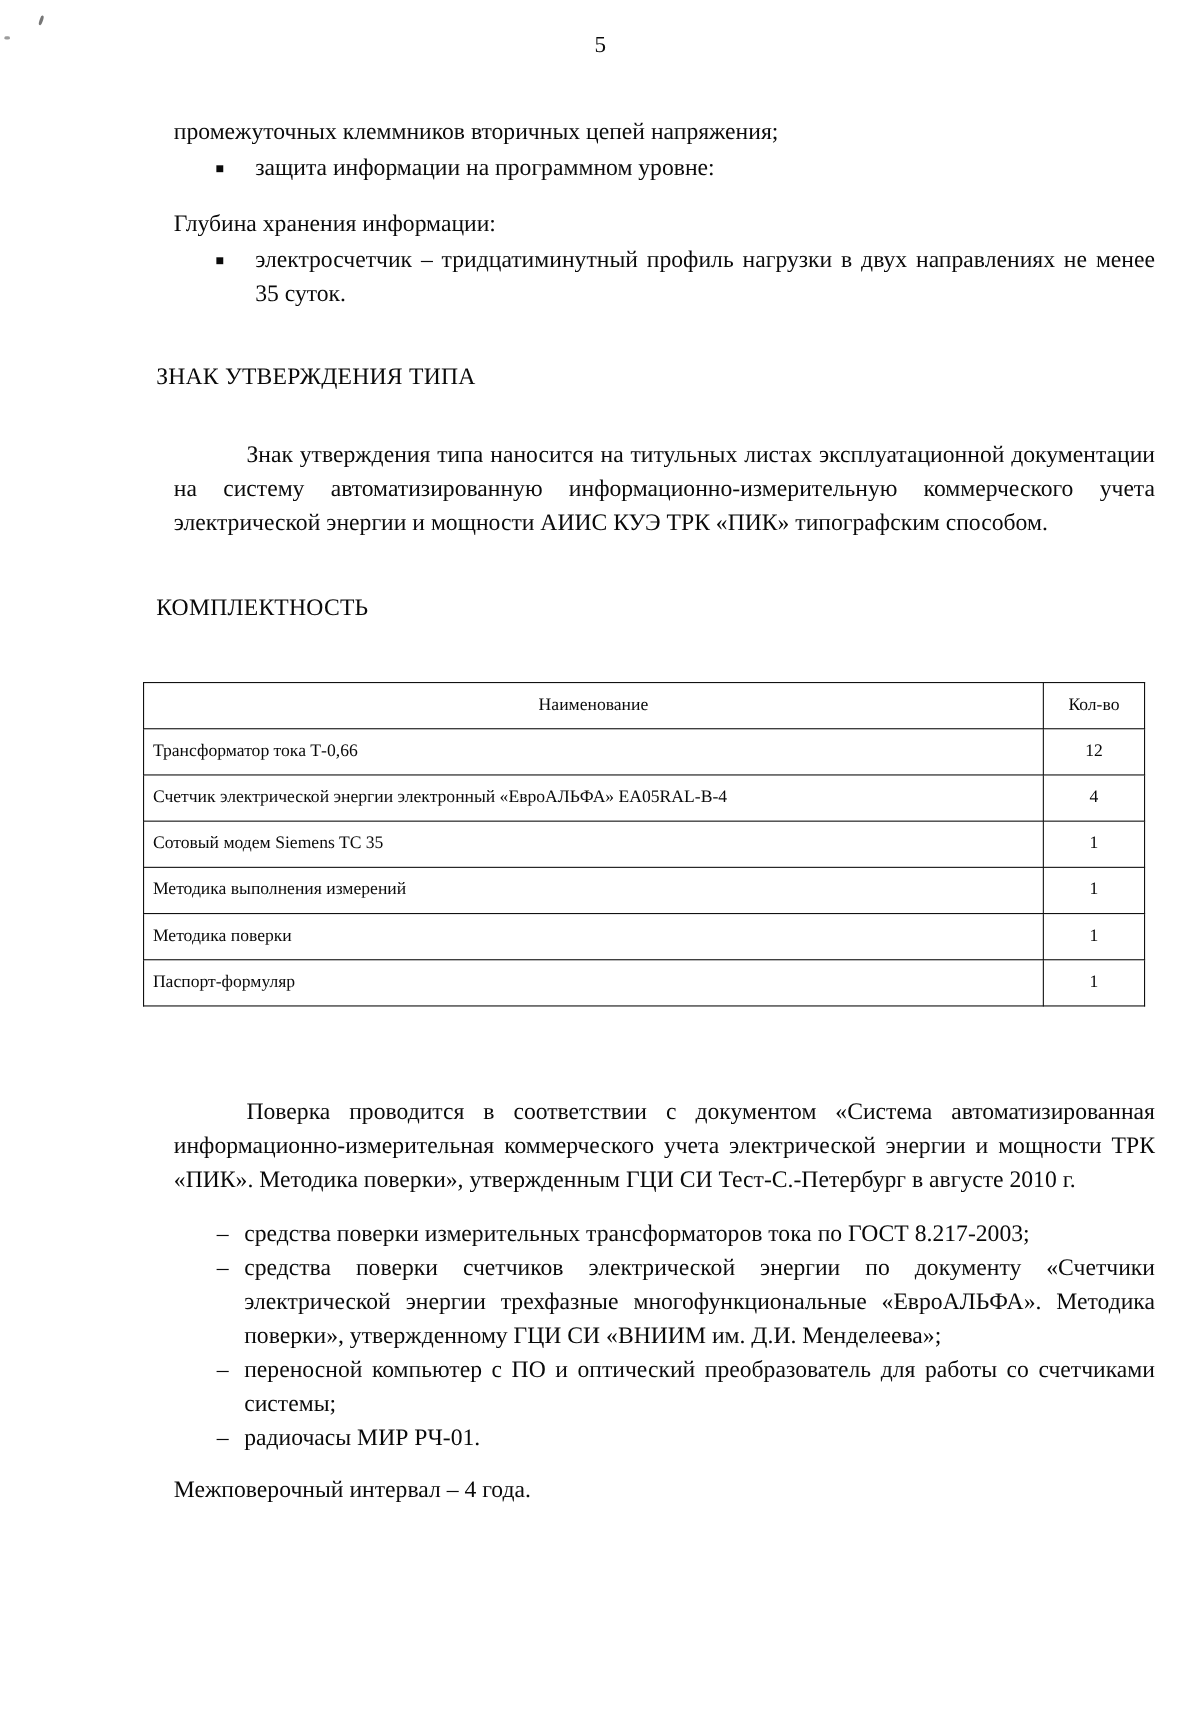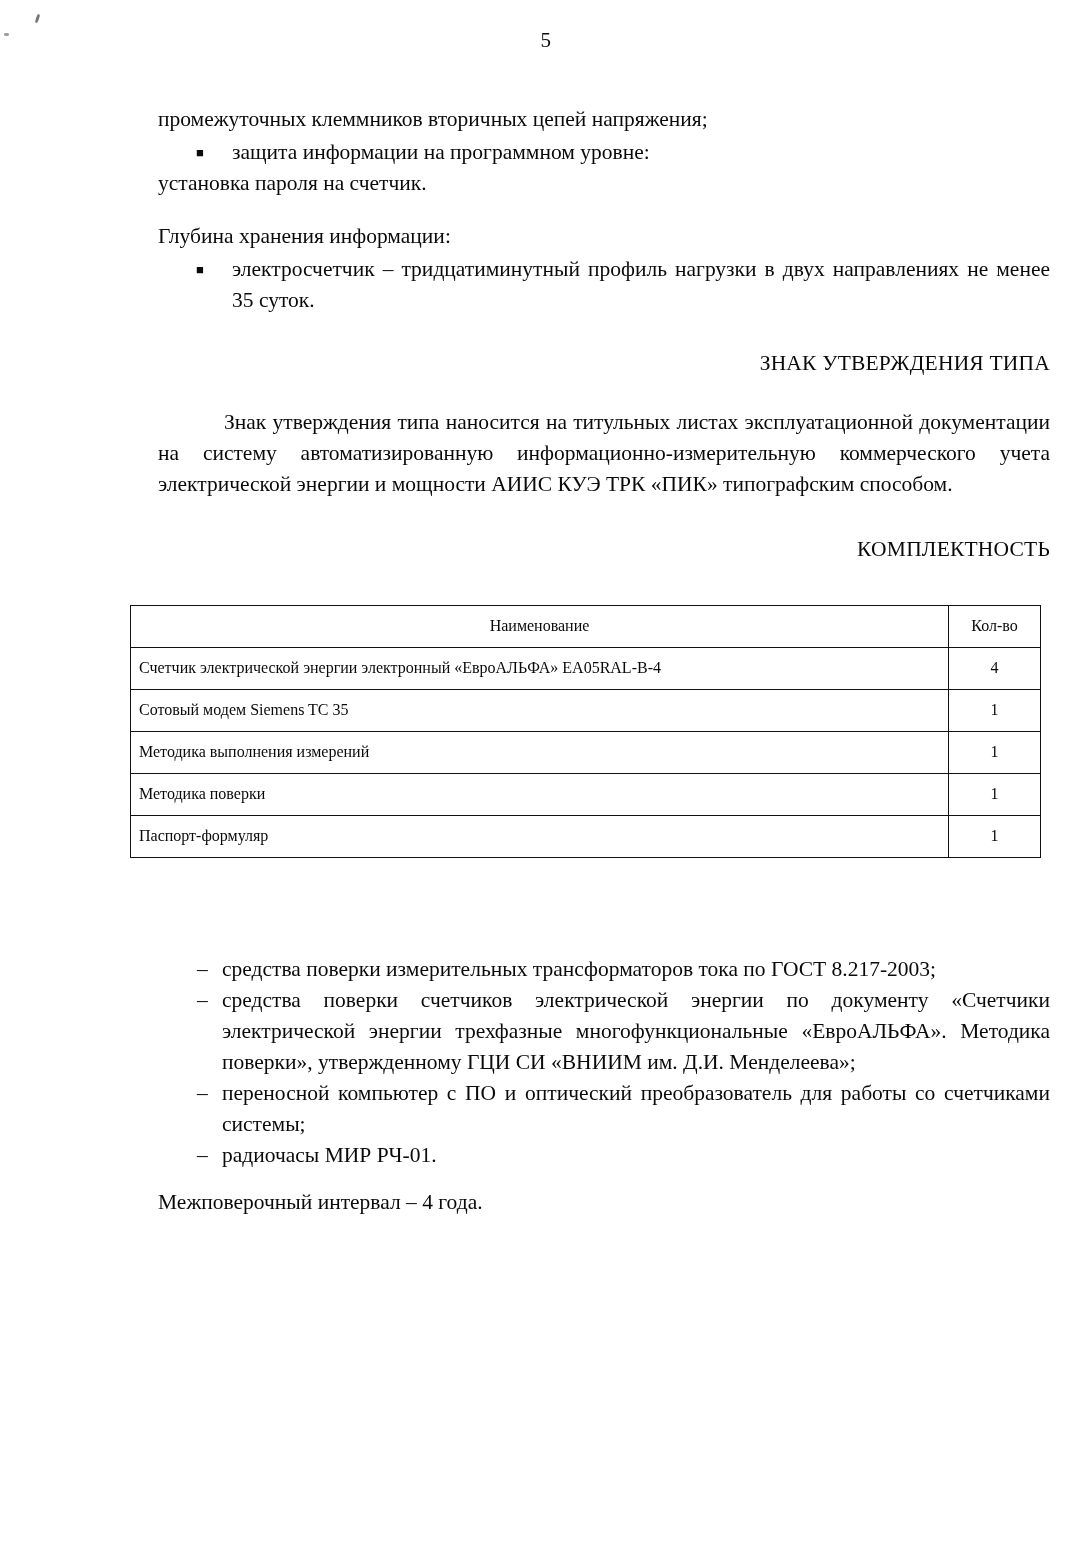--- a/index.html
+++ b/index.html
@@ -97,25 +97,25 @@
     margin-bottom: 0;
   }
   .dash-item .dash-marker {
     position: absolute;
     left: 67px;
     top: 0;
     line-height: 31px;
   }
 
   h2.section-heading {
-    margin: 0;
+    margin: 12px;
     font-weight: normal;
     font-size: 21.5px;
     line-height: 31px;
-    text-align: right;
+    text-align: left;
     letter-spacing: .2px;
   }
 
   
   table.kit-table {
     border-collapse: collapse;
     width: 910px;
     margin: 0;
     table-layout: fixed;
   }
@@ -155,21 +155,20 @@
   <div class="page-number">5</div>
 
   <div class="content">
 
     <p class="para plain">промежуточных клеммников вторичных цепей напряжения;</p>
 
     <p class="sq-item">
       <span class="sq-marker">■</span>
       <span>защита информации на программном уровне:</span>
     </p>
-    <p class="para plain">установка пароля на счетчик.</p>
 
     <div class="sp-20"></div>
 
     <p class="para plain">Глубина хранения информации:</p>
 
     <p class="sq-item">
       <span class="sq-marker">■</span>
       <span>электросчетчик – тридцатиминутный профиль нагрузки в двух направлениях не менее 35 суток.</span>
     </p>
 
@@ -196,20 +195,24 @@
         <col class="c-qty">
       </colgroup>
       <thead>
         <tr>
           <th class="col-name">Наименование</th>
           <th class="col-name">Кол-во</th>
         </tr>
       </thead>
       <tbody>
         <tr>
+          <td class="name">Трансформатор тока Т-0,66</td>
+          <td class="qty">12</td>
+        </tr>
+        <tr>
           <td class="name">Счетчик электрической энергии электронный «ЕвроАЛЬФА» ЕА05RAL-B-4</td>
           <td class="qty">4</td>
         </tr>
         <tr>
           <td class="name">Сотовый модем Siemens TC 35</td>
           <td class="qty">1</td>
         </tr>
         <tr>
           <td class="name">Методика выполнения измерений</td>
           <td class="qty">1</td>
@@ -223,20 +226,21 @@
           <td class="qty">1</td>
         </tr>
       </tbody>
     </table>
 
     <div class="sp-52"></div>
 
 
     <div class="sp-28"></div>
 
+    <p class="para indent">Поверка проводится в соответствии с документом «Система автоматизированная информационно-измерительная коммерческого учета электрической энергии и мощности ТРК «ПИК». Методика поверки», утвержденным ГЦИ СИ Тест-С.-Петербург в августе 2010 г.</p>
 
     <div class="sp-16"></div>
 
 
     <p class="dash-item">
       <span class="dash-marker">–</span>
       <span>средства поверки измерительных трансформаторов тока по ГОСТ 8.217-2003;</span>
     </p>
     <p class="dash-item">
       <span class="dash-marker">–</span>

